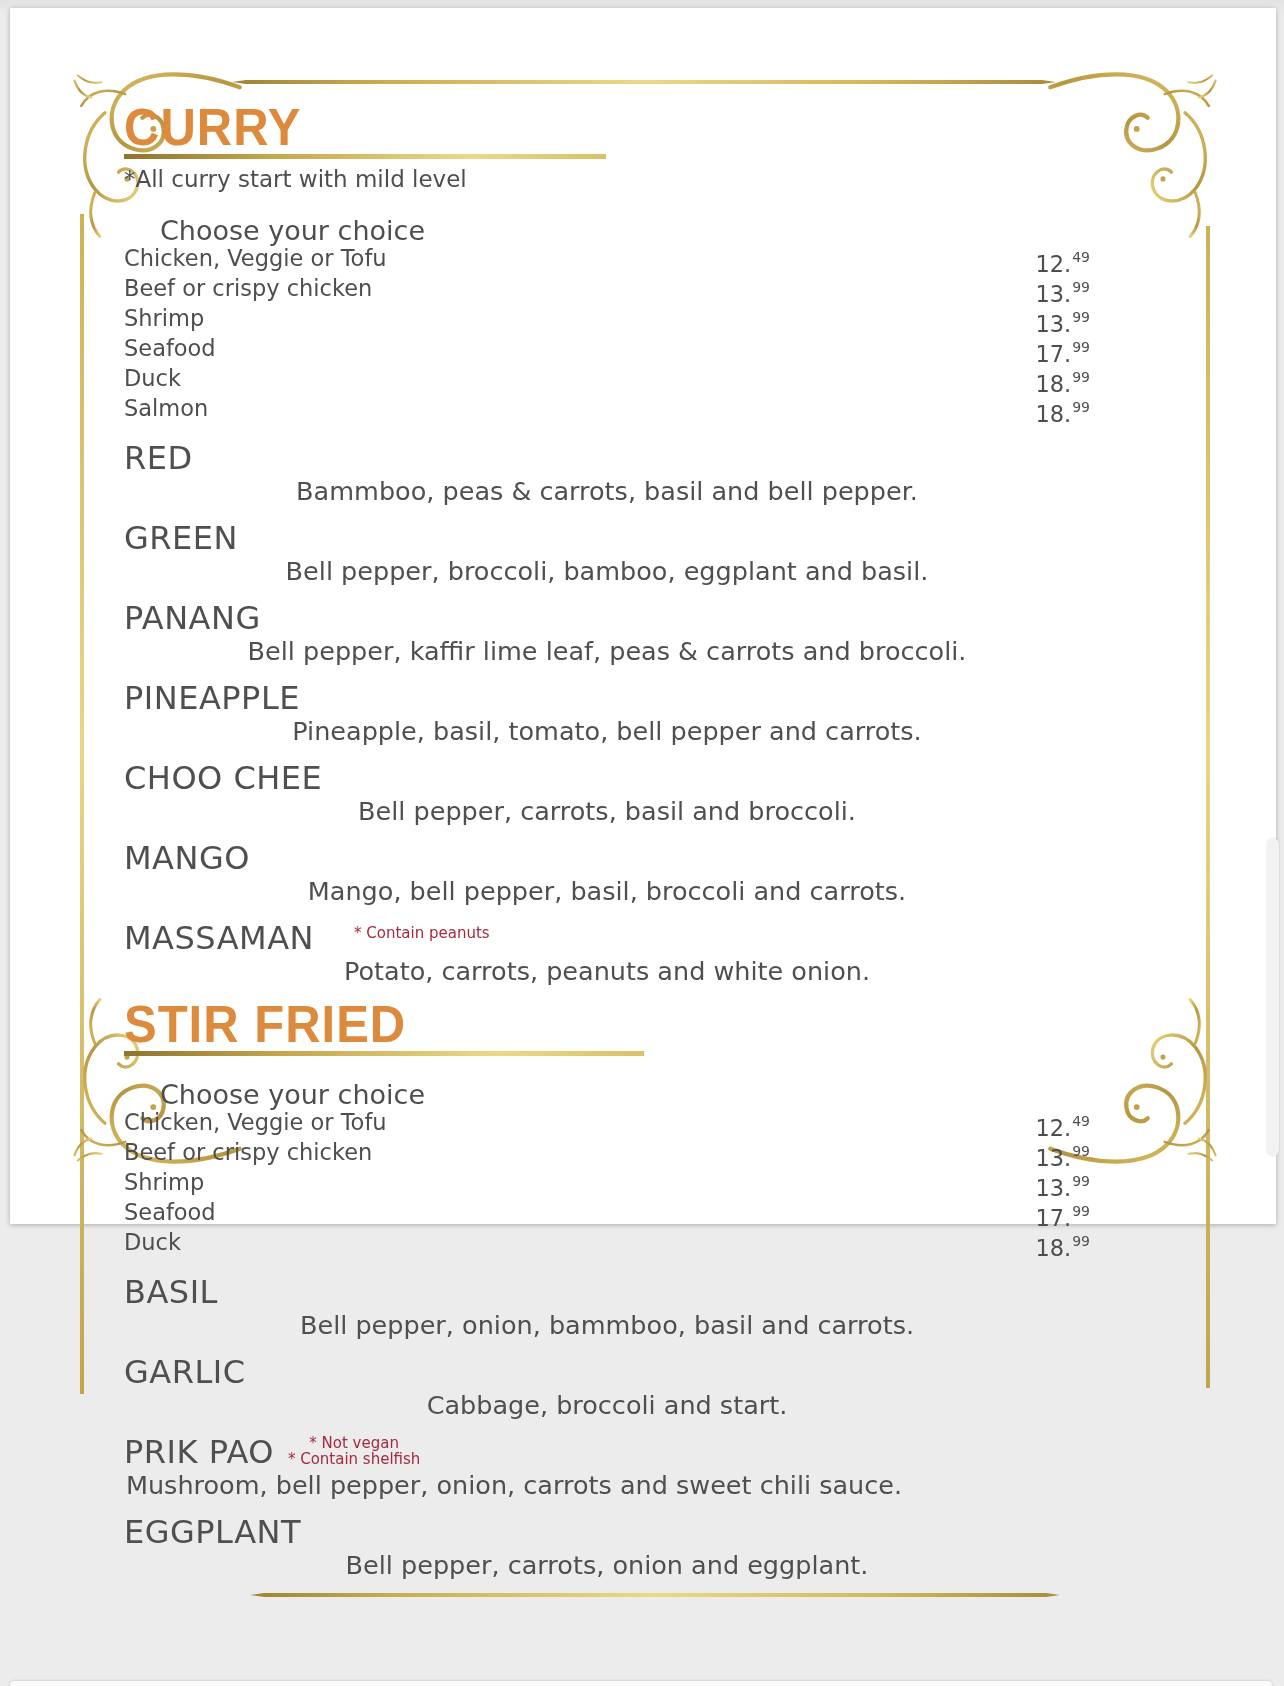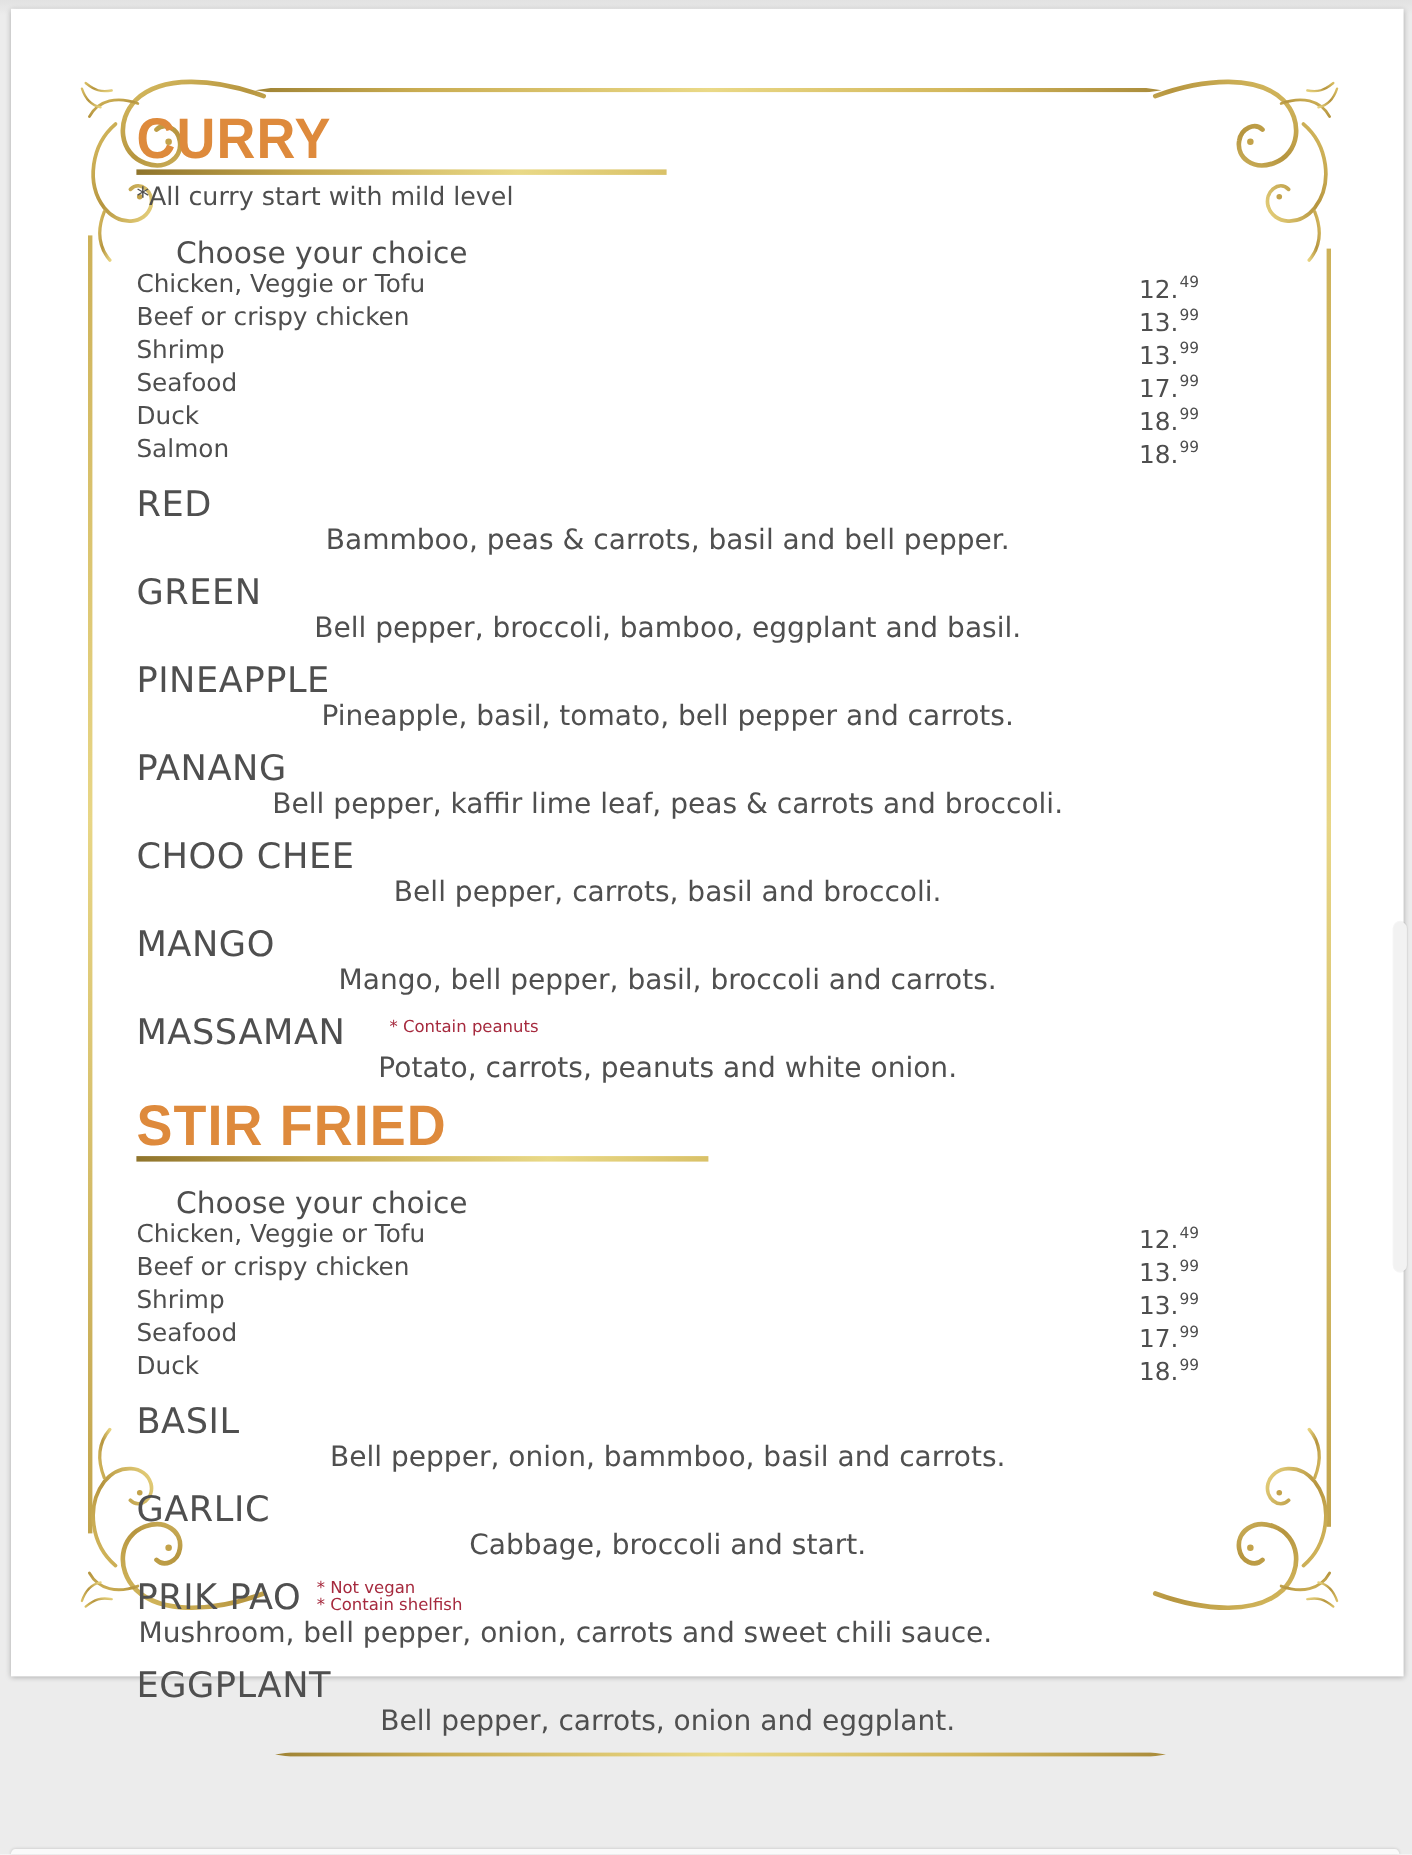--- a/index.html
+++ b/index.html
@@ -4,21 +4,21 @@
 <style>
   * { margin:0; padding:0; box-sizing:border-box; }
   html, body { width:1284px; height:1686px; }
   body {
     background:linear-gradient(180deg,#e2e2e2 0,#ececec 14px,#ececec 100%);
     font-family:"DejaVu Sans","Liberation Sans",sans-serif;
     position:relative; overflow:hidden;
     color:var(--text, #4e4e4e);
   }
   .page {
-    position:absolute; left:10px; top:8px; width:1266px; height:1516px;
+    position:absolute; left:10px; top:8px; width:1266px; height:1216px;
     background:#ffffff; box-shadow:0 1px 5px rgba(0,0,0,.28);
   }
   .next-page {
     position:absolute; left:10px; right:12px; bottom:0; height:5px;
     background:#fafafa; border-radius:4px 4px 0 0; box-shadow:0 0 3px rgba(0,0,0,.2);
   }
   
   .gold-h {
     position:absolute; height:4px;
     background:linear-gradient(90deg,#9f8335,#c9ac51 18%,#ead987 50%,#d2b65a 78%,#a98b3b);
@@ -60,21 +60,21 @@
   .opt-price { white-space:nowrap; }
   .opt-price sup { font-size:14px; position:relative; top:-1px; margin-left:1px; }
   .items { margin-top:4px; }
   .item { margin-top:14px; }
   .item-name-row { display:flex; align-items:center; }
   .item-name { font-size:32px; line-height:36px; letter-spacing:.5px; color:#4f4f4f; }
   .item-desc { font-size:25.5px; line-height:30px; color:#4f4f4f;text-align:center; }
   .item-desc.narrow { max-width:780px; }
   .red-note  { color:var(--note-red,#a62a3e); font-size:15px; line-height:16px; margin-left:12px; }
   .red-note.single { margin-top:-10px;margin-left:40px; }
-  .red-note-stack { margin-left:14px; margin-top:-2px; }
+  .red-note-stack { margin-left:14px; margin-top:-2px;text-align:center; }
   .red-note-stack .red-note { margin-left:0; }
   
   .scrollbar-thumb {
     position:absolute; right:5px; top:838px; width:12px; height:318px;
     background:#f2f2f2; border-radius:7px; box-shadow:0 0 0 1px rgba(0,0,0,.04);
   }
 </style>
 </head>
 <body>
 
@@ -157,26 +157,26 @@
     <div class="items">
       <div class="item">
         <div class="item-name">RED</div>
         <div class="item-desc">Bammboo, peas &amp; carrots, basil and bell pepper.</div>
       </div>
       <div class="item">
         <div class="item-name">GREEN</div>
         <div class="item-desc">Bell pepper, broccoli, bamboo, eggplant and basil.</div>
       </div>
       <div class="item">
+        <div class="item-name">PANANG</div>
+        <div class="item-desc">Bell pepper, kaffir lime leaf, peas &amp; carrots and broccoli.</div>
+      </div>
+      <div class="item">
         <div class="item-name">PINEAPPLE</div>
         <div class="item-desc">Pineapple, basil, tomato, bell pepper and carrots.</div>
-      </div>
-      <div class="item">
-        <div class="item-name">PANANG</div>
-        <div class="item-desc">Bell pepper, kaffir lime leaf, peas &amp; carrots and broccoli.</div>
       </div>
       <div class="item">
         <div class="item-name">CHOO CHEE</div>
         <div class="item-desc">Bell pepper, carrots, basil and broccoli.</div>
       </div>
       <div class="item">
         <div class="item-name">MANGO</div>
         <div class="item-desc">Mango, bell pepper, basil, broccoli and carrots.</div>
       </div>
       <div class="item">

